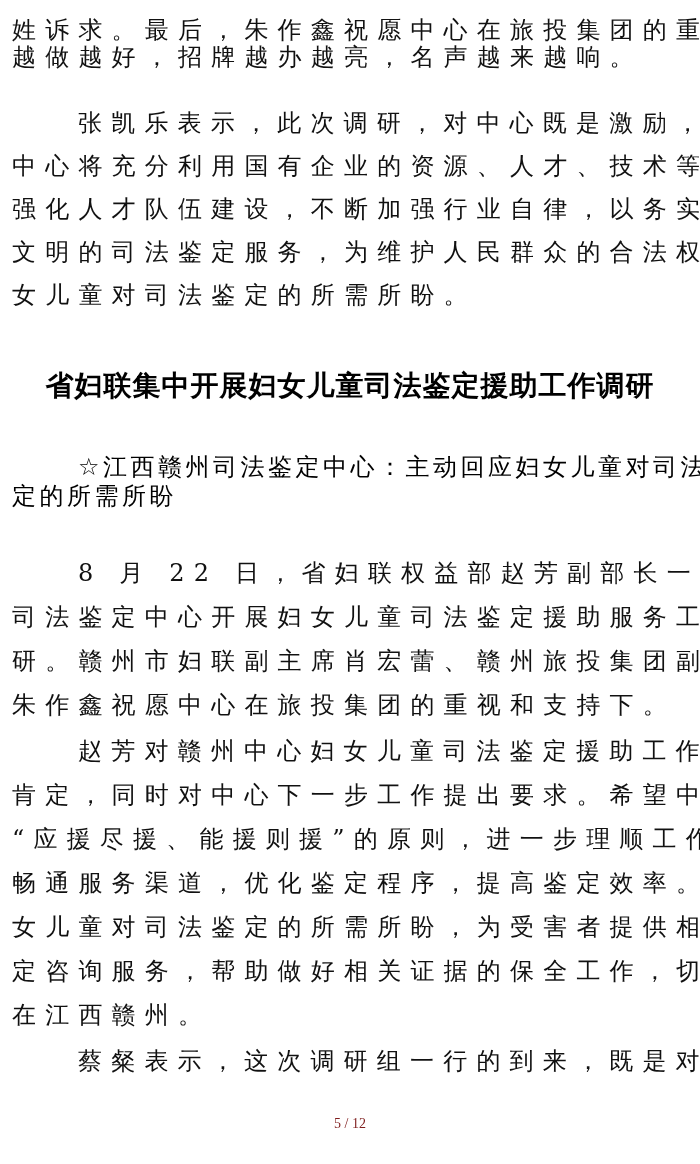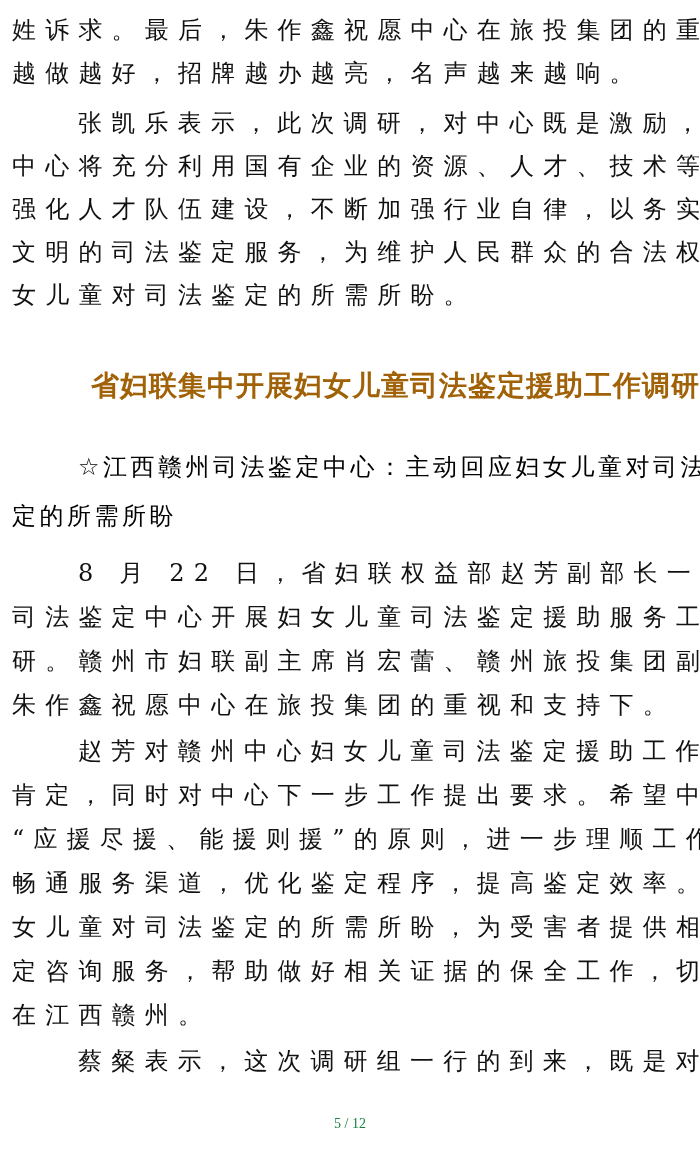--- a/index.html
+++ b/index.html
@@ -2,43 +2,43 @@
 <html><head>
 <meta charset="utf-8">
 <style>
   html, body { margin:0; padding:0; background:#ffffff; }
   body { width:700px; height:1164px; position:relative; overflow:hidden;
          font-family: "DejaVu Serif", "Liberation Serif", serif; color:#111; }
   .line { position:absolute; left:12px; width:680px; height:40px; line-height:40px;
           font-size:24px; white-space:nowrap; letter-spacing:9.2px; }
   .line.indent { left:78px; width:614px; }
   .title { position:absolute; left:0; width:700px; top:364px; height:44px; line-height:44px;
-           text-align:right; font-size:28px; font-weight:bold; letter-spacing:1px;
-           font-family: "DejaVu Sans", "Liberation Sans", sans-serif; color:#a16207; }
+           text-align:center; font-size:28px; font-weight:bold; letter-spacing:1px;
+           font-family: "DejaVu Sans", "Liberation Sans", sans-serif; color:#000000; }
   .sub { font-family: "DejaVu Sans", "Liberation Sans", sans-serif; letter-spacing:3.5px; color:#000; }
   .footer { position:absolute; left:0; width:700px; top:1116px; text-align:center;
-            font-size:14px; font-family:"Liberation Serif", serif; color:#15803d; }
+            font-size:14px; font-family:"Liberation Serif", serif; color:#7f1d1d; }
 </style>
 </head>
 <body>
 
 <div>
   <div class="line" style="top:10px">姓诉求。最后，朱作鑫祝愿中心在旅投集团的重视和支持下</div>
-  <div class="line" style="top:53px">越做越好，招牌越办越亮，名声越来越响。</div>
+  <div class="line" style="top:37px">越做越好，招牌越办越亮，名声越来越响。</div>
 
   <div class="line indent" style="top:103px">张凯乐表示，此次调研，对中心既是激励，更是鞭策，</div>
   <div class="line" style="top:146px">中心将充分利用国有企业的资源、人才、技术等优势，持续</div>
   <div class="line" style="top:189px">强化人才队伍建设，不断加强行业自律，以务实高效、优质</div>
   <div class="line" style="top:232px">文明的司法鉴定服务，为维护人民群众的合法权益、促进司</div>
   <div class="line" style="top:275px">女儿童对司法鉴定的所需所盼。</div>
 
   <div class="title">省妇联集中开展妇女儿童司法鉴定援助工作调研</div>
 
   <div class="line indent sub" style="top:447px">☆江西赣州司法鉴定中心：主动回应妇女儿童对司法鉴</div>
-  <div class="line sub" style="top:496px">定的所需所盼</div>
+  <div class="line sub" style="top:476px">定的所需所盼</div>
 
   <div class="line indent" style="top:553px">8 月 22 日，省妇联权益部赵芳副部长一行，在江西赣州</div>
   <div class="line" style="top:597px">司法鉴定中心开展妇女儿童司法鉴定援助服务工作考察调</div>
   <div class="line" style="top:641px">研。赣州市妇联副主席肖宏蕾、赣州旅投集团副总经理蔡粲、</div>
   <div class="line" style="top:685px">朱作鑫祝愿中心在旅投集团的重视和支持下。</div>
 
   <div class="line indent" style="top:731px">赵芳对赣州中心妇女儿童司法鉴定援助工作给予充分</div>
   <div class="line" style="top:775px">肯定，同时对中心下一步工作提出要求。希望中心继续坚持</div>
   <div class="line" style="top:819px">“应援尽援、能援则援”的原则，进一步理顺工作体制机制，</div>
   <div class="line" style="top:863px">畅通服务渠道，优化鉴定程序，提高鉴定效率。主动回应妇</div>

